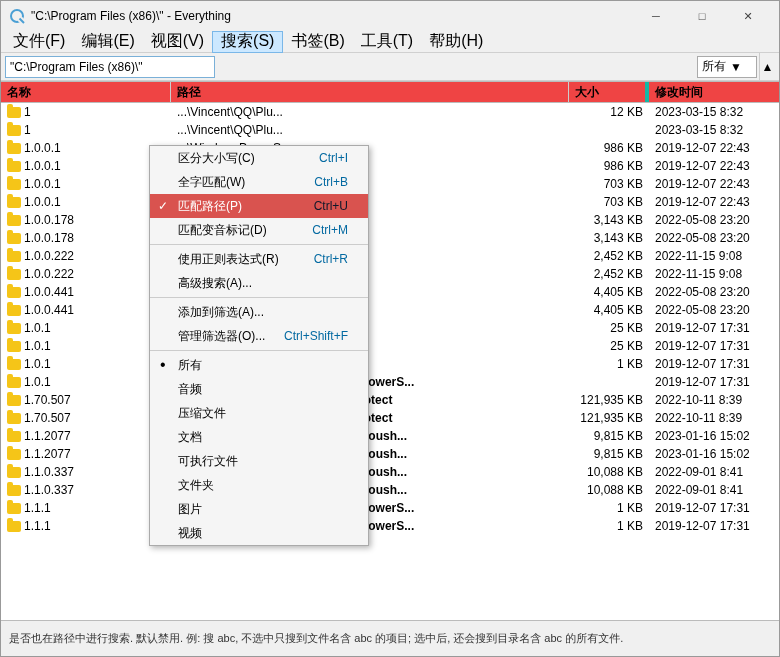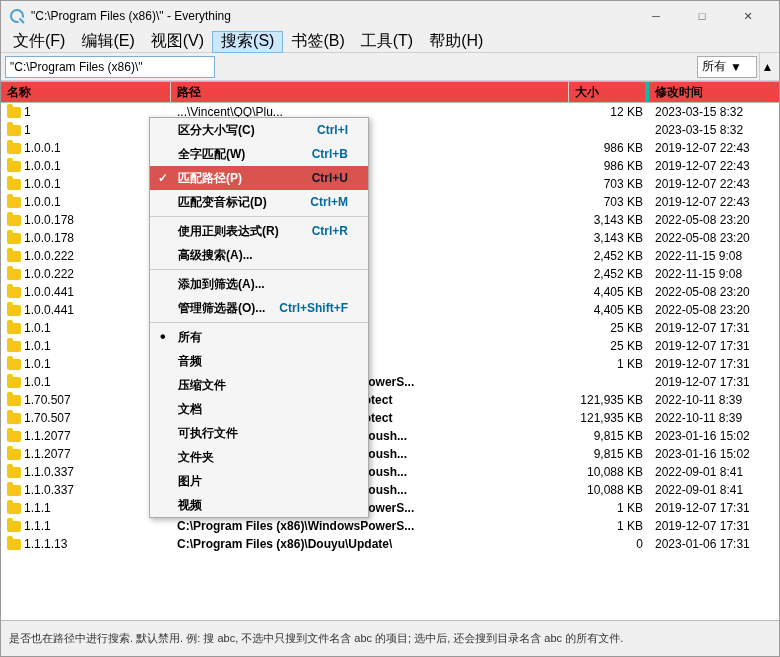--- a/index.html
+++ b/index.html
@@ -168,29 +168,28 @@
     .overlay {
       position: absolute;
       top: 0; left: 0;
       width: 100%; height: 100%;
       z-index: 100;
       pointer-events: none;
     }
     
     .dropdown-menu {
       position: absolute;
-      top: 36px;
+      top: 64px;
       left: 148px;
       background: #f5f5f5;
       border: 1px solid #aaa;
       box-shadow: 2px 2px 6px rgba(0,0,0,0.3);
       min-width: 220px;
       z-index: 200;
       pointer-events: all;
-      font-weight: bold;
     }
     .dropdown-item {
       height: 24px;
       display: flex;
       align-items: center;
       padding: 0 20px 0 28px;
       cursor: pointer;
       font-size: 12px;
       color: #000;
       position: relative;
@@ -506,29 +505,20 @@
         </div>
         <div class="file-row">
           <div class="col-name">
             <span class="folder-icon"></span>
             <span>1.1.1</span>
           </div>
           <div class="col-path" style="font-weight: bold;">C:\Program Files (x86)\WindowsPowerS...</div>
           <div class="col-size">1 KB</div>
           <div class="col-date">2019-12-07 17:31</div>
         </div>
-        <div class="file-row">
-          <div class="col-name">
-            <span class="folder-icon"></span>
-            <span>1.1.1.13</span>
-          </div>
-          <div class="col-path" style="font-weight: bold;">C:\Program Files (x86)\Douyu\Update\</div>
-          <div class="col-size">0</div>
-          <div class="col-date">2023-01-06 17:31</div>
-        </div>
       </div>
 
     <div class="dropdown-menu" id="search-dropdown">
     <div class="dropdown-item">
           <span>区分大小写(C)</span>
           <span class="shortcut">Ctrl+I</span>
         </div>
         <div class="dropdown-item">
           <span>全字匹配(W)</span>
           <span class="shortcut">Ctrl+B</span>

